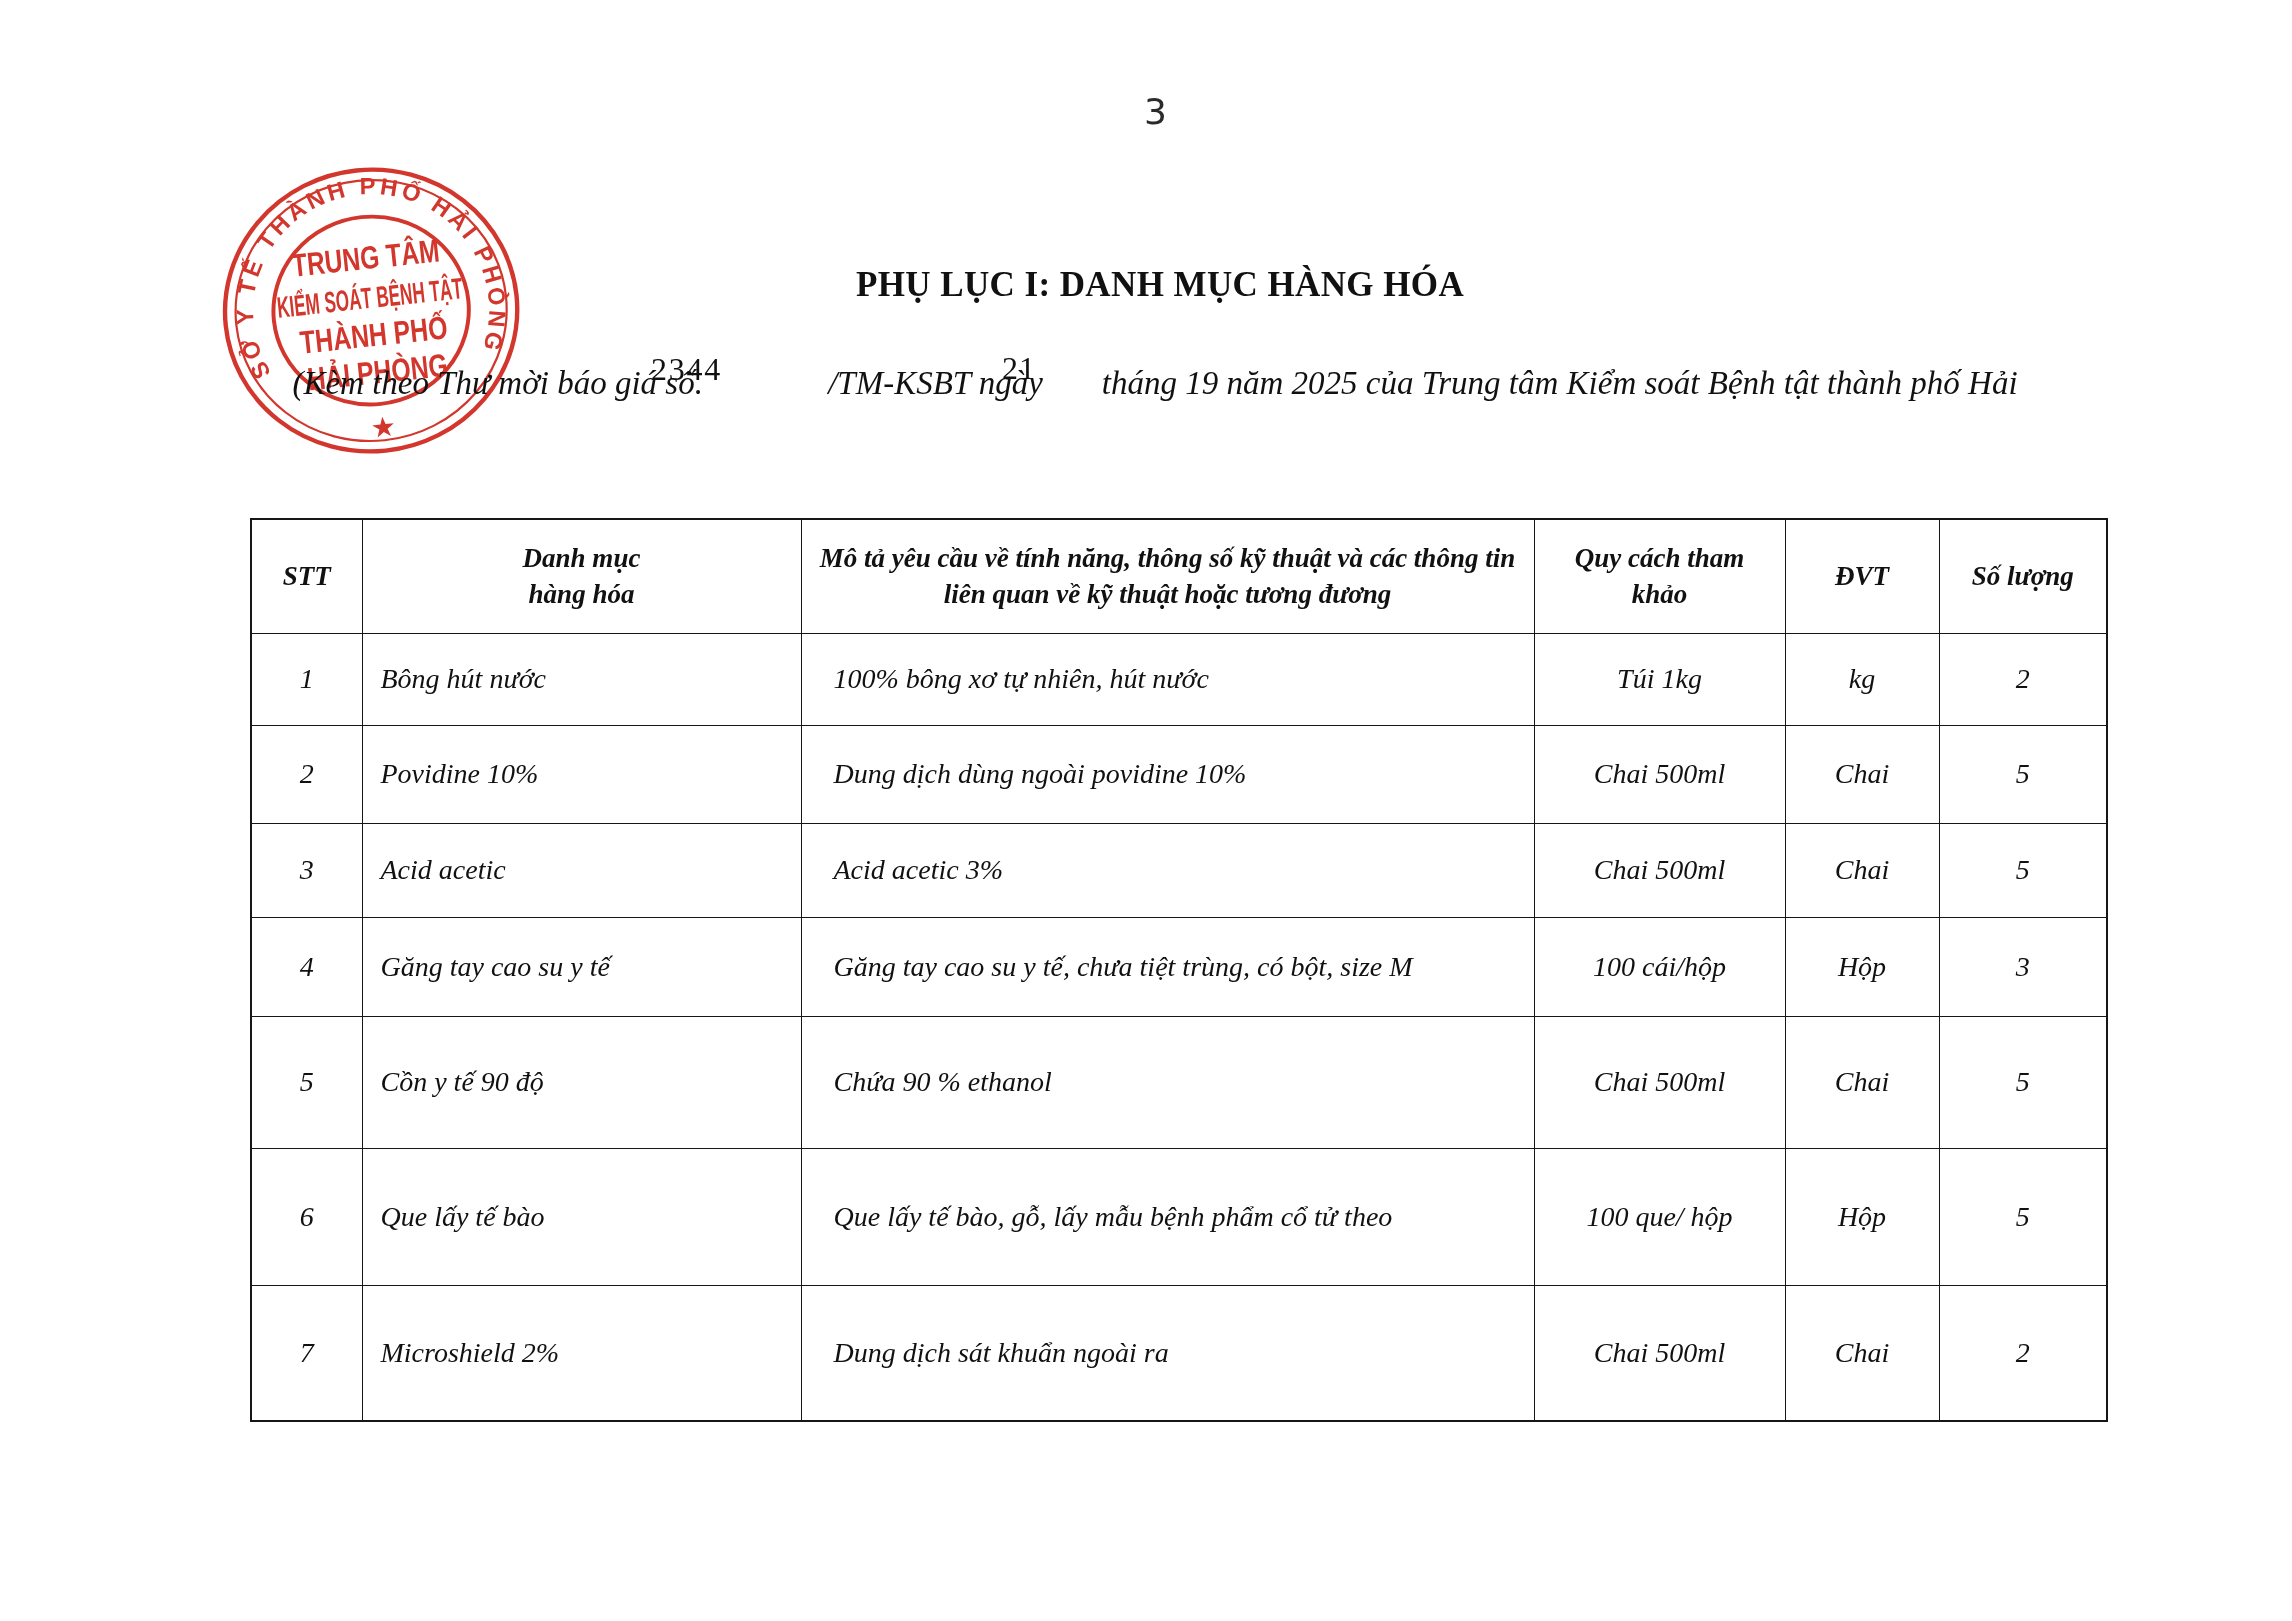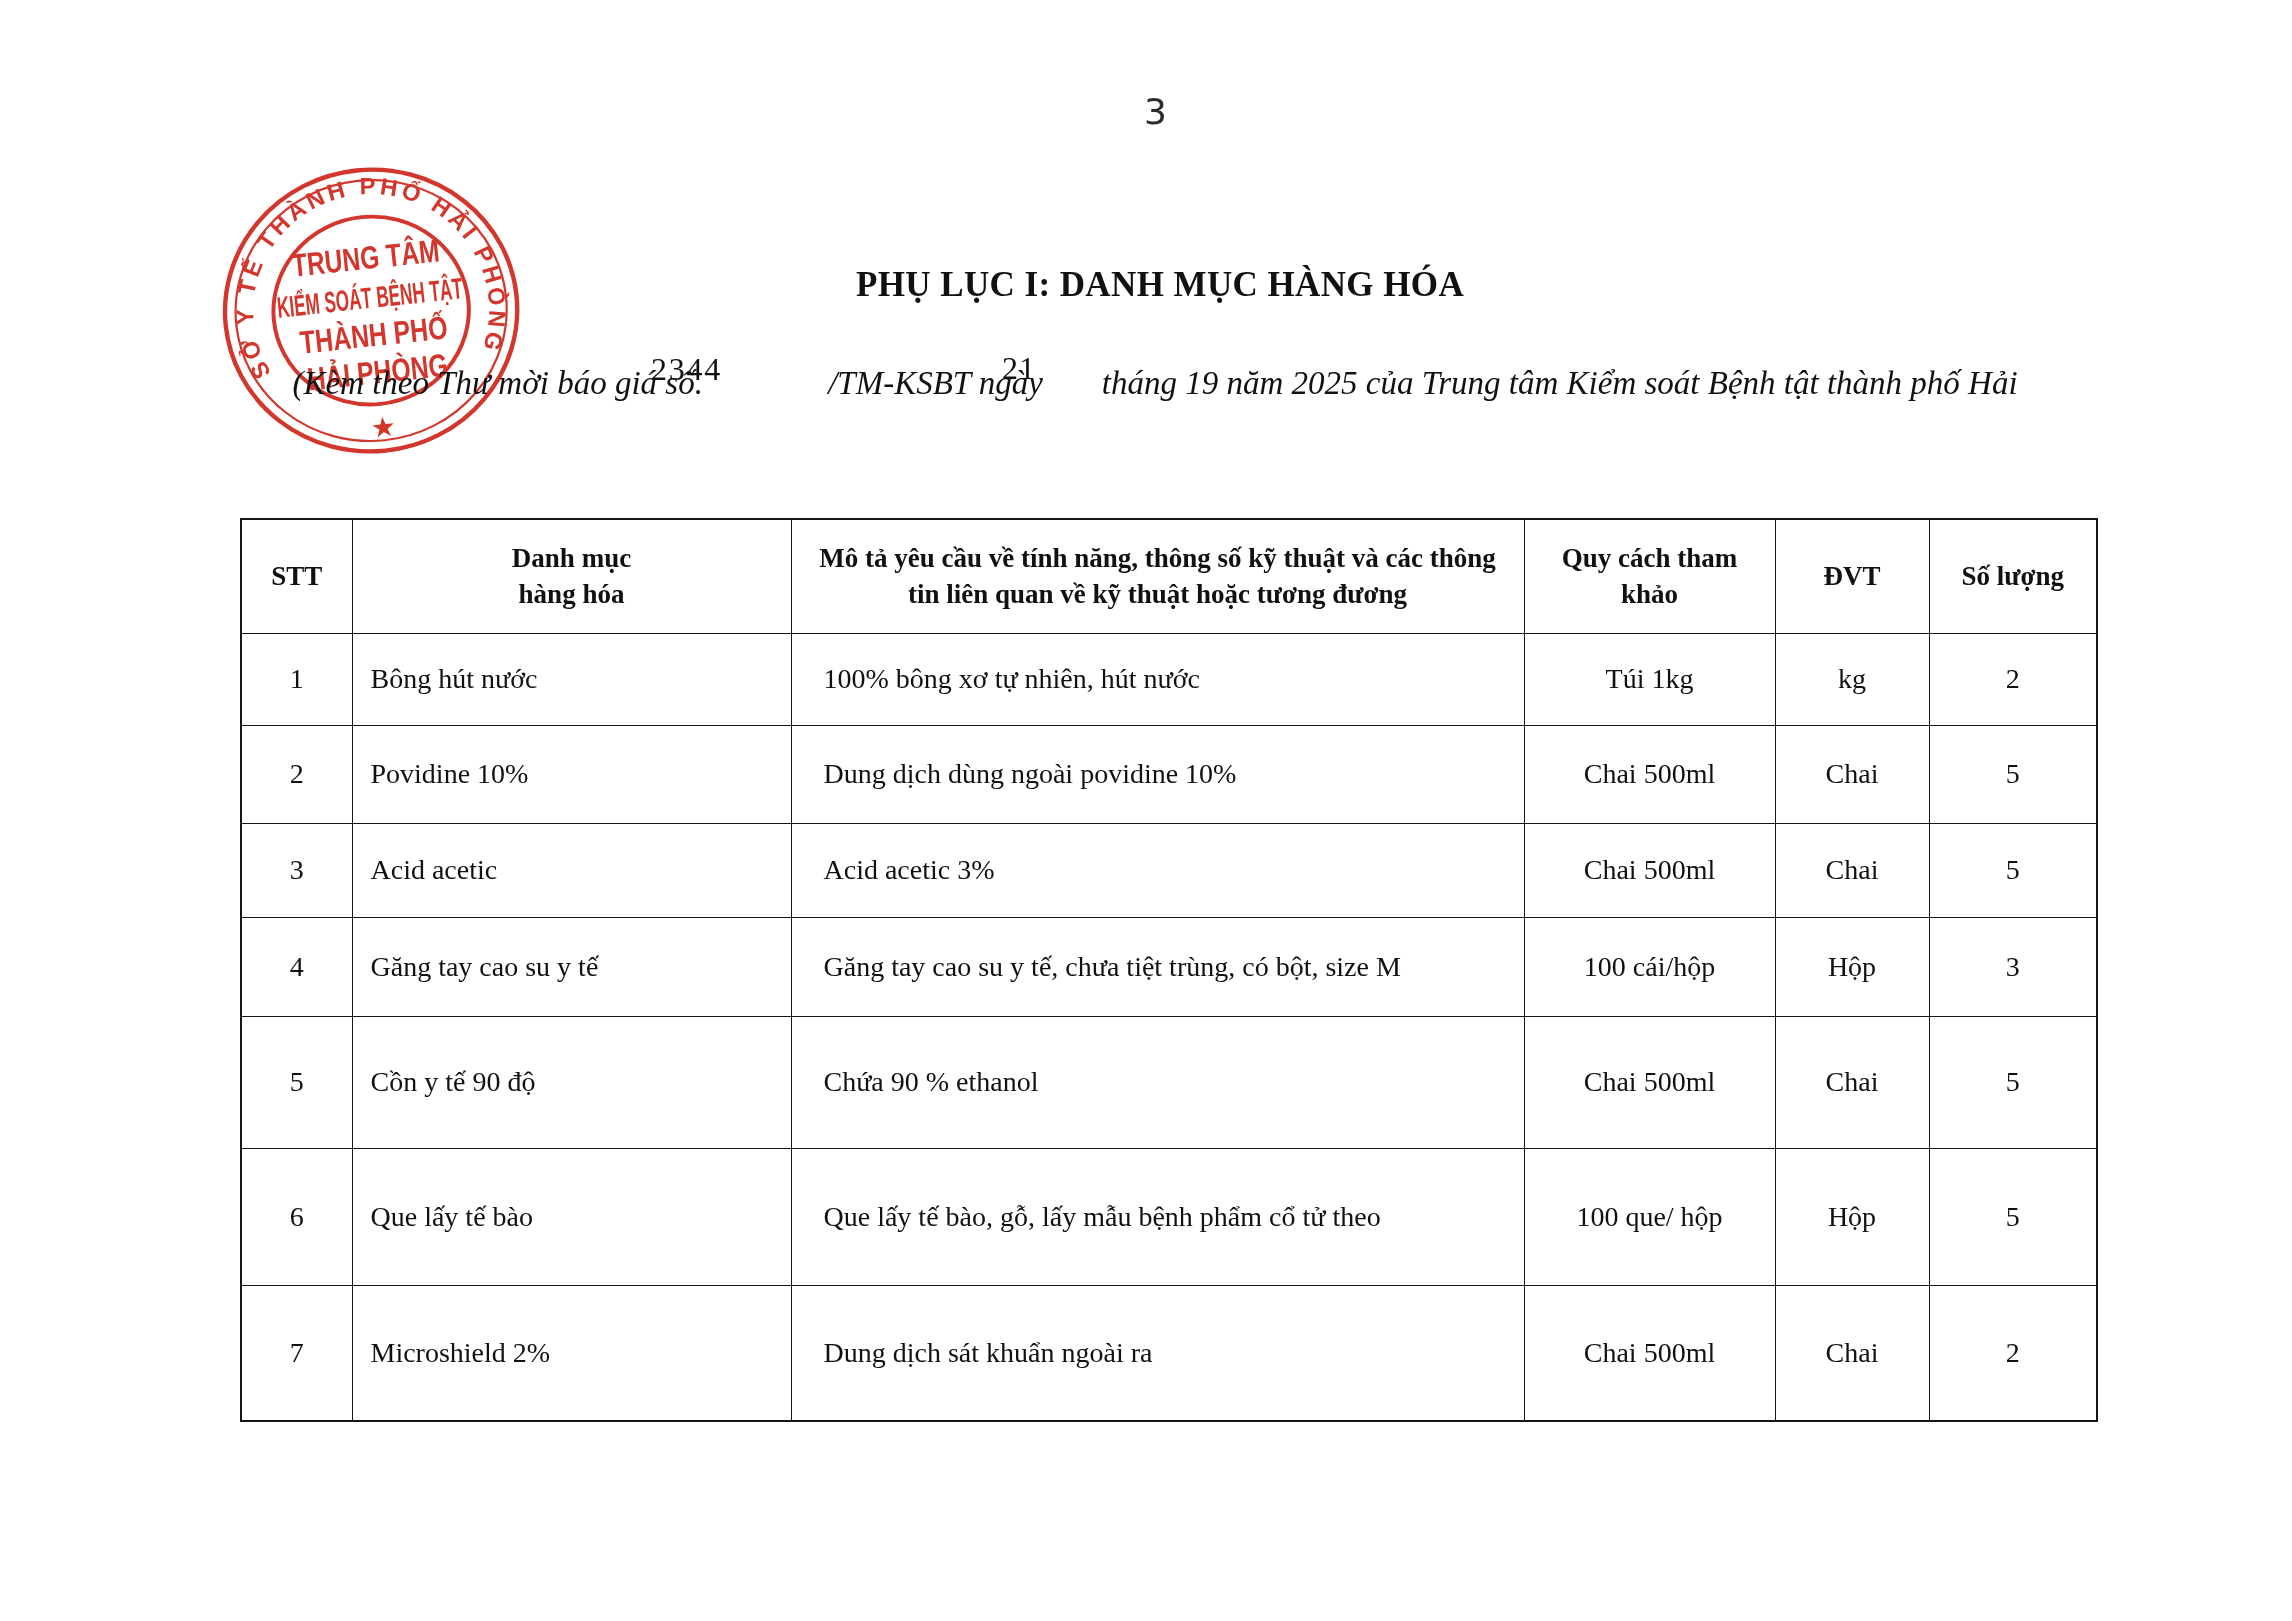--- a/index.html
+++ b/index.html
@@ -77,27 +77,28 @@
   }
   .fill-num.n1 { top: -14.3px; margin-left: -52px; letter-spacing: 1.8px; }
   .fill-num.n2 { top: -15px; margin-left: -41px; letter-spacing: 0.9px; }
   .gap { display: inline-block; }
   .gap.g1 { width: 106px; }
   .gap.g2 { width: 66px; }
 
   
   .goods-table {
     position: absolute;
-    left: 240px;
+    left: 250px;
     top: 518px;
     z-index: 2;
     border-collapse: collapse;
     table-layout: fixed;
     width: 1856px;
     font-size: 28px;
+    font-style: italic;
   }
   .goods-table td, .goods-table th {
     border: 1.8px solid #161616;
     vertical-align: middle;
     padding: 5.4px 10.7px;
     background: transparent;
   }
   .goods-table { border: 2.7px solid #161616; }
   .goods-table thead th {
     font-weight: bold;

